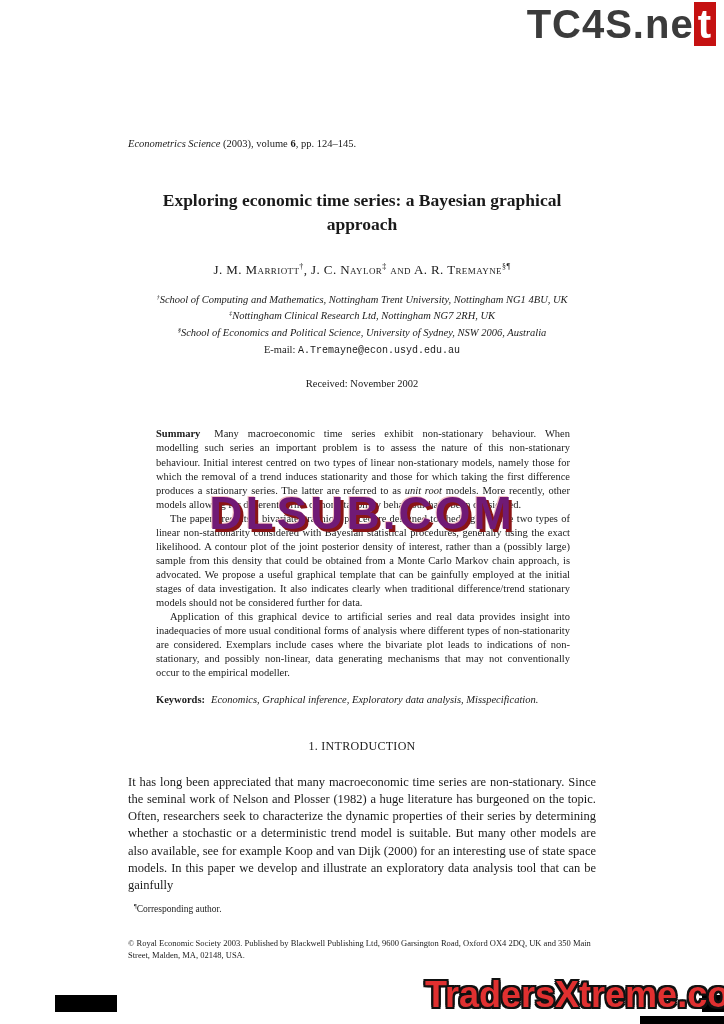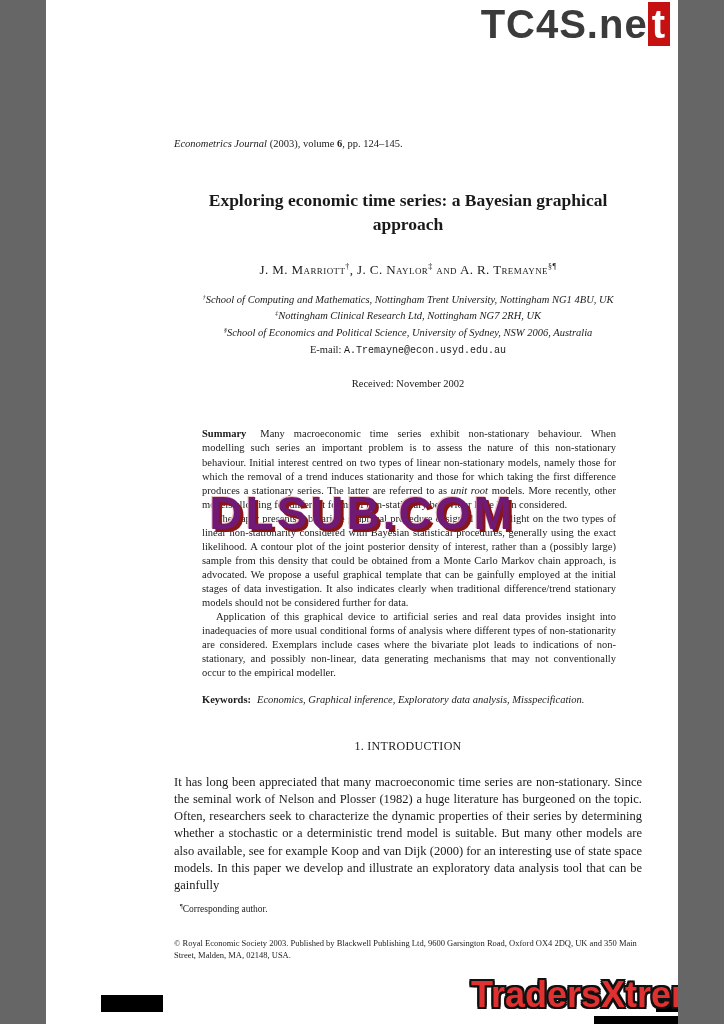--- a/index.html
+++ b/index.html
@@ -1,18 +1,18 @@
 <!DOCTYPE html>
 <html><head>
 <meta charset="utf-8">
 <style>
   html,body{margin:0;padding:0;background:#666;}
   .page{
     position:relative;
-    width:632px;height:1024px;
+    width:724px;height:1024px;
     background:#ffffff;
     font-family:"Liberation Serif", serif;
     color:#1a1a1a;
     overflow:hidden;
     margin:0 auto;
   }
   .content{
     position:absolute;
     left:128px;
     width:468px;
@@ -164,21 +164,21 @@
 
 <div class="page">
 
   <div class="wm-top">
     <span>TC4S.ne</span><span class="accent">t</span>
   </div>
 
   <div class="content">
 
     <div class="journal-line">
-      <i>Econometrics Journal</i><span> (2003), volume </span><b>6</b><span>, pp. 124–145.</span>
+      <i>Econometrics Science</i><span> (2003), volume </span><b>6</b><span>, pp. 124–145.</span>
     </div>
 
     <div class="title">Exploring economic time series: a Bayesian graphical approach</div>
 
     <div class="authors">
       <span>J. M. Marriott</span><sup>†</sup><span>, </span><span>J. C. Naylor</span><sup>‡</sup><span> and </span><span>A. R. Tremayne</span><sup>§¶</sup>
     </div>
 
     <div class="affils">
       <div class="affil"><sup>†</sup><span>School of Computing and Mathematics, Nottingham Trent University, Nottingham NG1 4BU,  UK</span></div>

